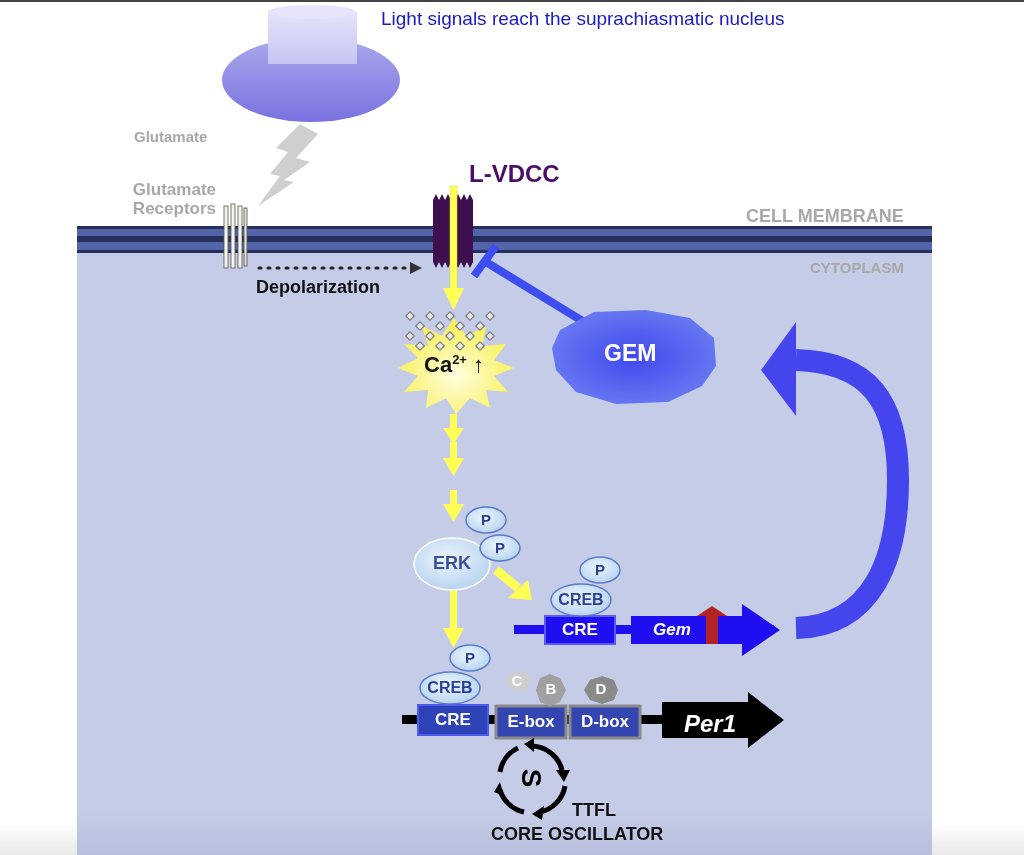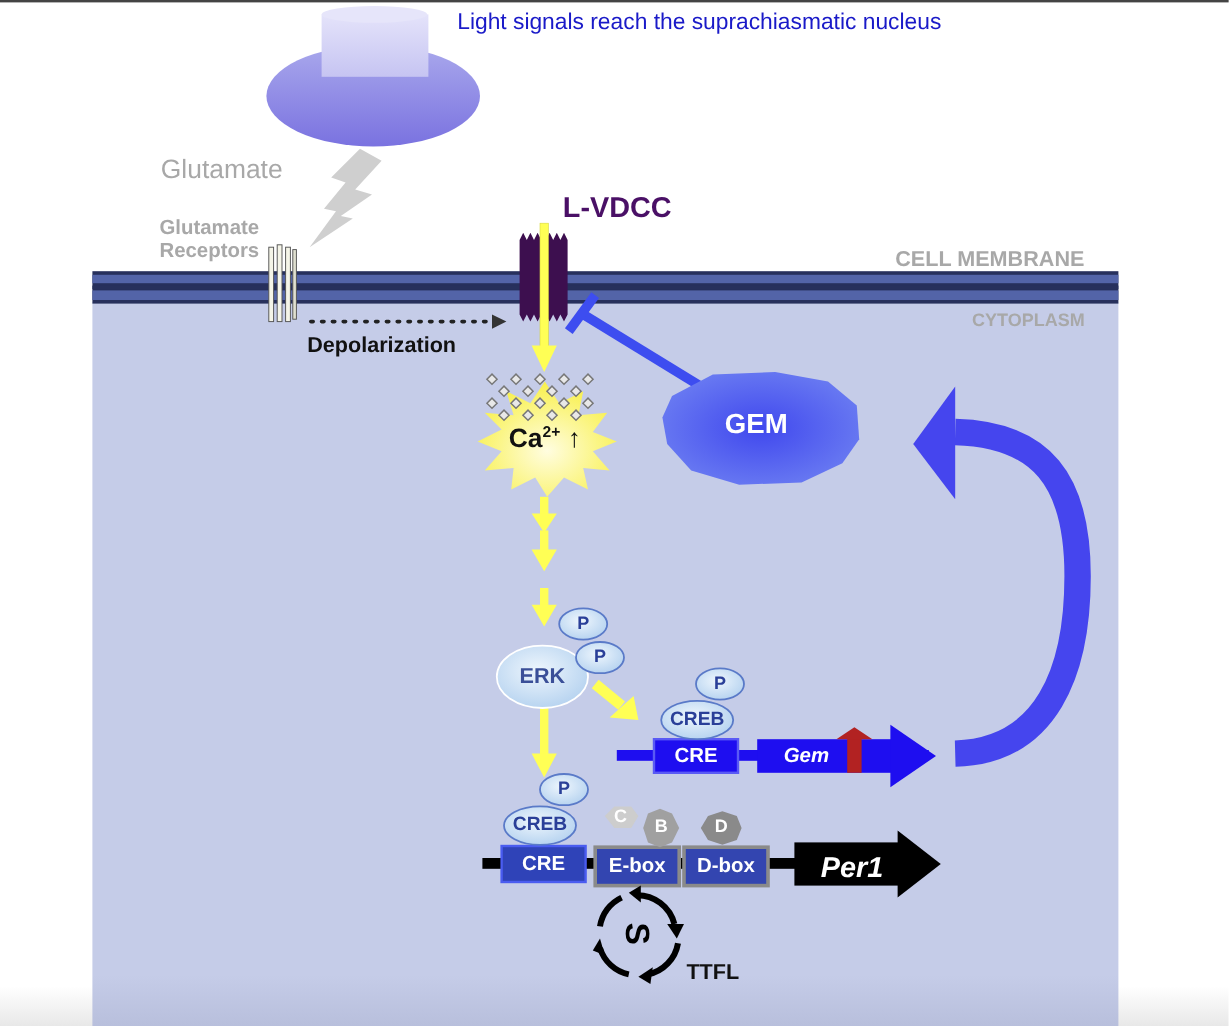--- a/index.html
+++ b/index.html
@@ -1,21 +1,21 @@
 <!DOCTYPE html>
 <html><head>
 <meta charset="utf-8">
 <style>
   html,body{margin:0;padding:0;background:#ffffff;}
   body{width:1024px;height:855px;position:relative;overflow:hidden;font-family:"Liberation Sans",sans-serif;}
   #stage{position:absolute;left:0;top:0;width:1024px;height:855px;}
   .t{position:absolute;white-space:nowrap;font-family:"Liberation Sans",sans-serif;}
   .topbar{position:absolute;left:0;top:0;width:1024px;height:2px;background:#444;}
   .caption{left:381px;top:6px;color:#1a1ac8;font-size:19px;line-height:26px;white-space:normal;width:560px;}
-  .glut{left:134px;top:128px;color:#a8a8a8;font-weight:normal;font-size:22px;}
+  .glut{left:134px;top:128px;color:#a8a8a8;font-weight:bold;font-size:15px;}
   .glutrec{left:110px;top:180px;color:#a8a8a8;font-weight:bold;font-size:17px;line-height:19px;text-align:right;width:106px;white-space:normal;}
   .lvdcc{left:469px;top:160px;color:#4a1066;font-weight:bold;font-size:24px;}
   .cellmem{left:746px;top:206px;color:#a8a8a8;font-weight:bold;font-size:18px;}
   .cyto{left:794px;top:259px;color:#a8a8a8;font-weight:bold;font-size:15px;margin-left:16px;}
   .depol{left:256px;top:277px;color:#111;font-weight:bold;font-size:18px;}
   .gem{left:604px;top:340px;color:#ffffff;font-weight:bold;font-size:23px;}
   .ca{left:424px;top:352px;color:#111;font-weight:bold;font-size:22px;}
   .ca sup{font-size:13px;}
   .ttfl{left:572px;top:800px;color:#111;font-weight:bold;font-size:18px;text-align:center;}
   .core{left:491px;top:824px;color:#111;font-weight:bold;font-size:18px;}
@@ -217,13 +217,14 @@
   <div class="lbl" style="left:634px;top:620px;width:76px;font-size:17px;color:#ffffff;font-style:italic;">Gem</div>
   <div class="lbl" style="left:418px;top:710px;width:70px;font-size:17px;color:#ffffff;">CRE</div>
   <div class="lbl" style="left:496px;top:712px;width:70px;font-size:17px;color:#ffffff;">E-box</div>
   <div class="lbl" style="left:570px;top:712px;width:70px;font-size:17px;color:#ffffff;">D-box</div>
   <div class="lbl" style="left:670px;top:710px;width:80px;font-size:24px;color:#ffffff;font-style:italic;">Per1</div>
   <div class="lbl" style="left:506px;top:672px;width:22px;font-size:15px;color:#ffffff;">C</div>
   <div class="lbl" style="left:540px;top:680px;width:22px;font-size:15px;color:#ffffff;">B</div>
   <div class="lbl" style="left:590px;top:680px;width:22px;font-size:15px;color:#ffffff;">D</div>
   <div class="lbl" style="left:516px;top:762px;width:30px;font-size:28px;color:#000;transform:rotate(90deg);">S</div>
   <div class="t ttfl">TTFL</div>
+  <div class="t core">CORE OSCILLATOR</div>
 </div>
 
 </body></html>

